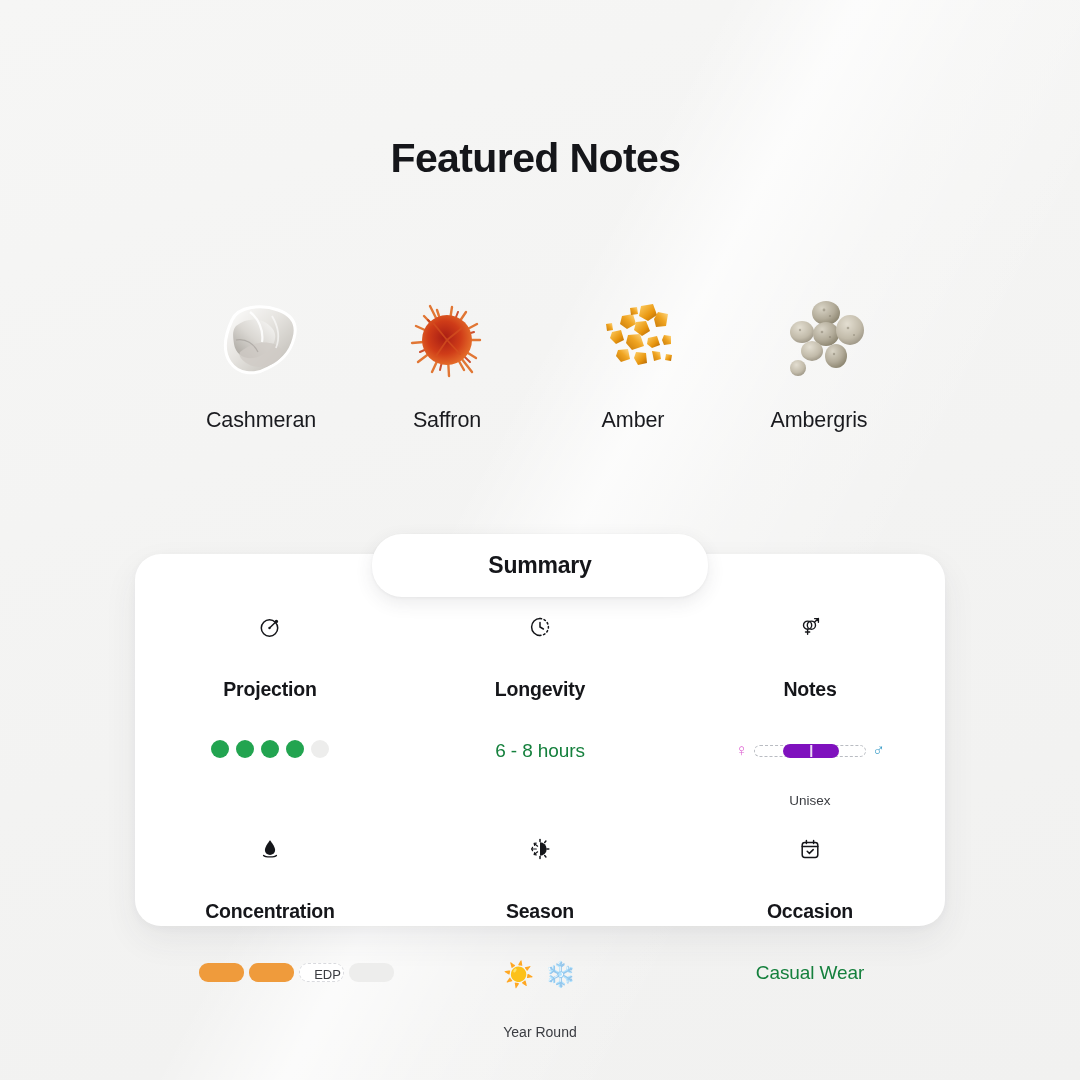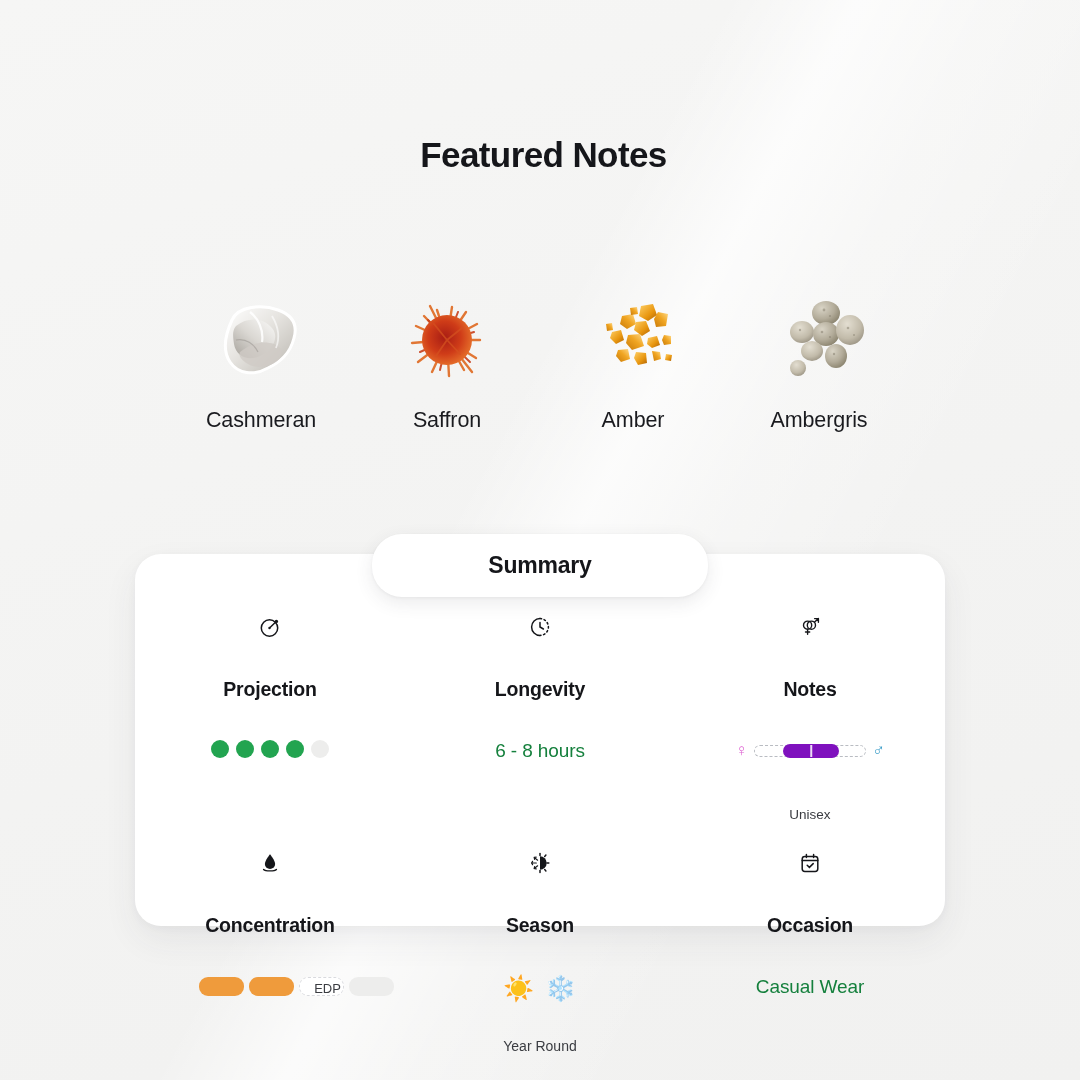--- a/index.html
+++ b/index.html
@@ -25,24 +25,24 @@
         rgba(255,255,255,0.72) 52%,
         rgba(255,255,255,0.30) 60%,
         rgba(255,255,255,0) 72%),
       linear-gradient(160deg, #f6f6f5 0%, #f3f3f2 55%, #f1f1f0 100%);
   }
 
   
   .page-title {
     position: absolute;
     top: 135px;
-    left: 12px;
+    left: 4px;
     width: 1063px;
     text-align: center;
-    font-size: 35px;
+    font-size: 41px;
     font-weight: 700;
     letter-spacing: -0.6px;
     color: #15161a;
   }
 
   
   .notes-row {
     position: absolute;
     top: 288px;
     left: 168px;
@@ -194,21 +194,21 @@
     top: 1px;
     width: 1.5px;
     height: 12px;
     background: #ffffff;
     transform: translateX(-50%);
     opacity: 0.85;
   }
   .gender-caption {
     font-size: 13.5px;
     color: #3a3c41;
-    margin-top: 18px;
+    margin-top: 4px;
   }
 
   
   .conc-wrap {
     display: flex;
     flex-direction: row;
     align-items: center;
   }
   .conc-bars {
     display: flex;

